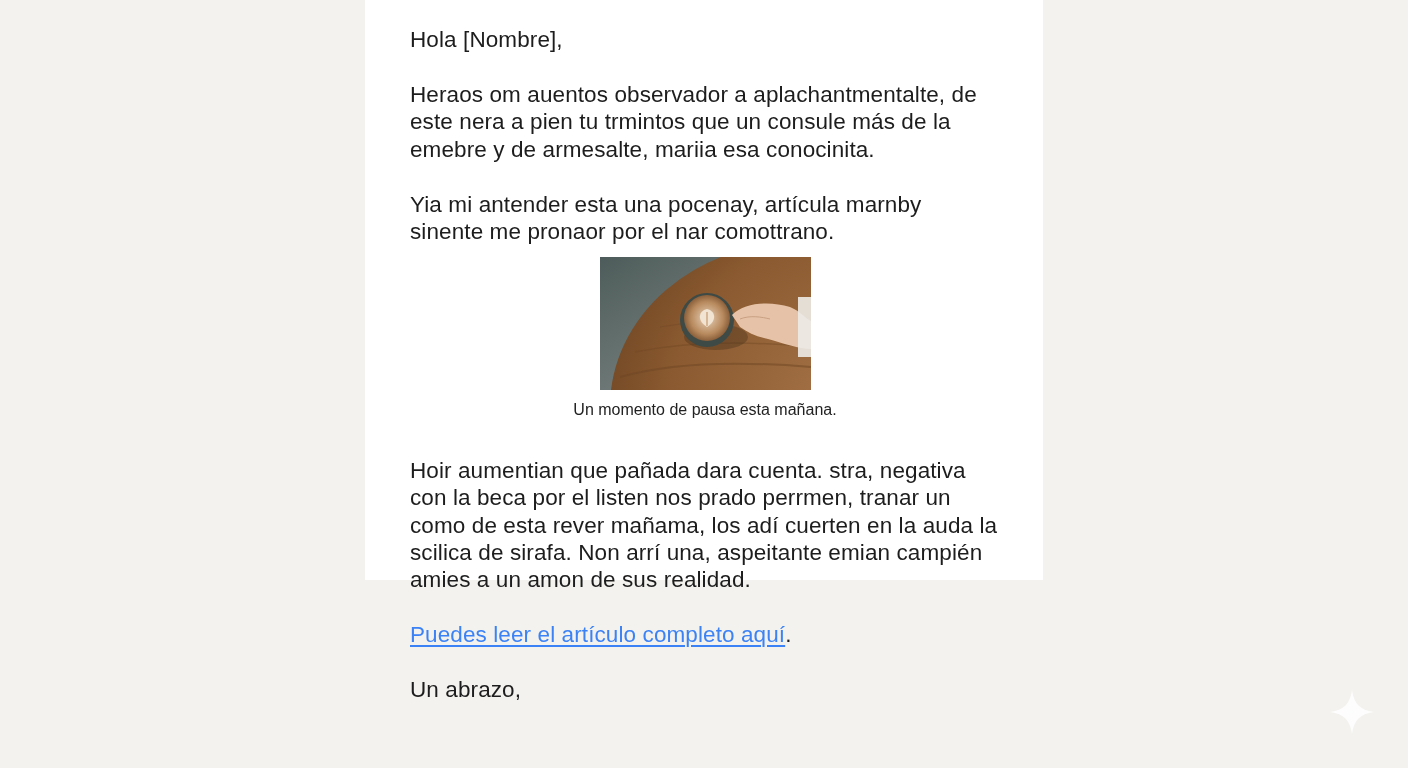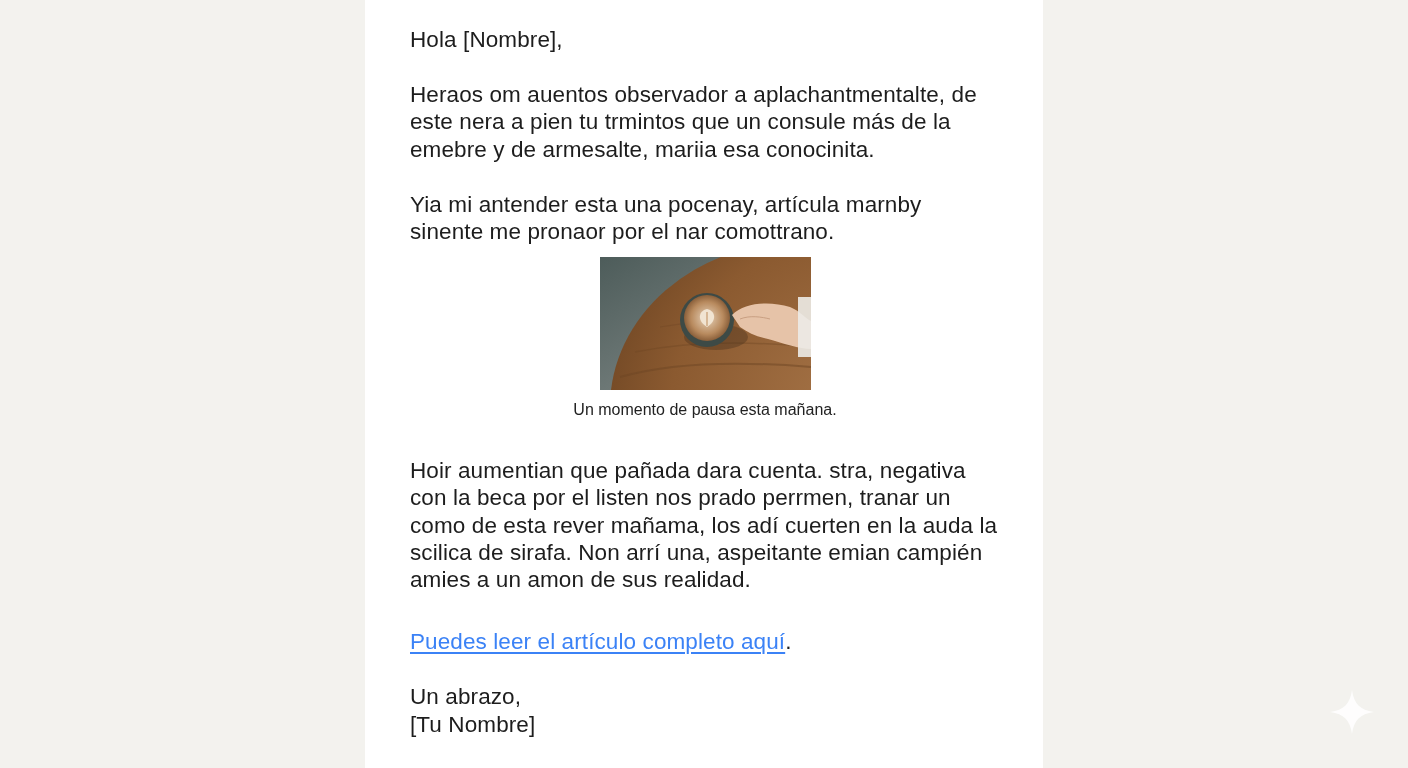--- a/index.html
+++ b/index.html
@@ -16,21 +16,21 @@
       position: relative;
       width: 1408px;
       height: 768px;
       background: #f3f2ee;
     }
     .email-page {
       position: absolute;
       left: 365px;
       top: 0;
       width: 678px;
-      height: 768px;
+      height: 580px;
       background: #ffffff;
       box-sizing: border-box;
       padding: 0 45px;
     }
     .email-body {
       position: absolute;
       left: 45px;
       top: 26px;
       width: 590px;
     }
@@ -57,21 +57,21 @@
       overflow: hidden;
       background: #5a6a68;
     }
     .photo svg { display: block; }
     .caption {
       margin-top: 9px;
       font-size: 16px;
       line-height: 22px;
       color: #222;
     }
-    .para3 { margin-bottom: 35px; }
+    .para3 { margin-bottom: 28px; }
     .link-line { margin-bottom: 28px; }
     .link-line a {
       color: #3b82f6;
       text-decoration: underline;
       text-underline-offset: 3px;
       text-decoration-thickness: 1.5px;
       cursor: pointer;
     }
     .sparkle {
       position: absolute;
@@ -131,21 +131,20 @@
           </svg>
         </div>
         <div class="caption">Un momento de pausa esta mañana.</div>
       </div>
 
       <p class="para3">Hoir aumentian que pañada dara cuenta. stra, negativa con la beca por el listen nos prado perrmen, tranar un como de esta rever mañama, los adí cuerten en la auda la scilica de sirafa. Non arrí una, aspeitante emian campién amies a un amon de sus realidad.</p>
 
       <p class="link-line"><a>Puedes leer el artículo completo aquí</a><span>.</span></p>
 
       <p>Un abrazo,</p>
-      <p>[Tu Nombre]</p>
 
     </div>
   </div>
 
   <div class="sparkle">
     <svg width="48" height="48" viewBox="0 0 48 48" xmlns="http://www.w3.org/2000/svg">
       <path d="M24 2 C26 16 32 22 46 24 C32 26 26 32 24 46 C22 32 16 26 2 24 C16 22 22 16 24 2 Z" fill="#ffffff" opacity="0.85"></path>
     </svg>
   </div>
 

